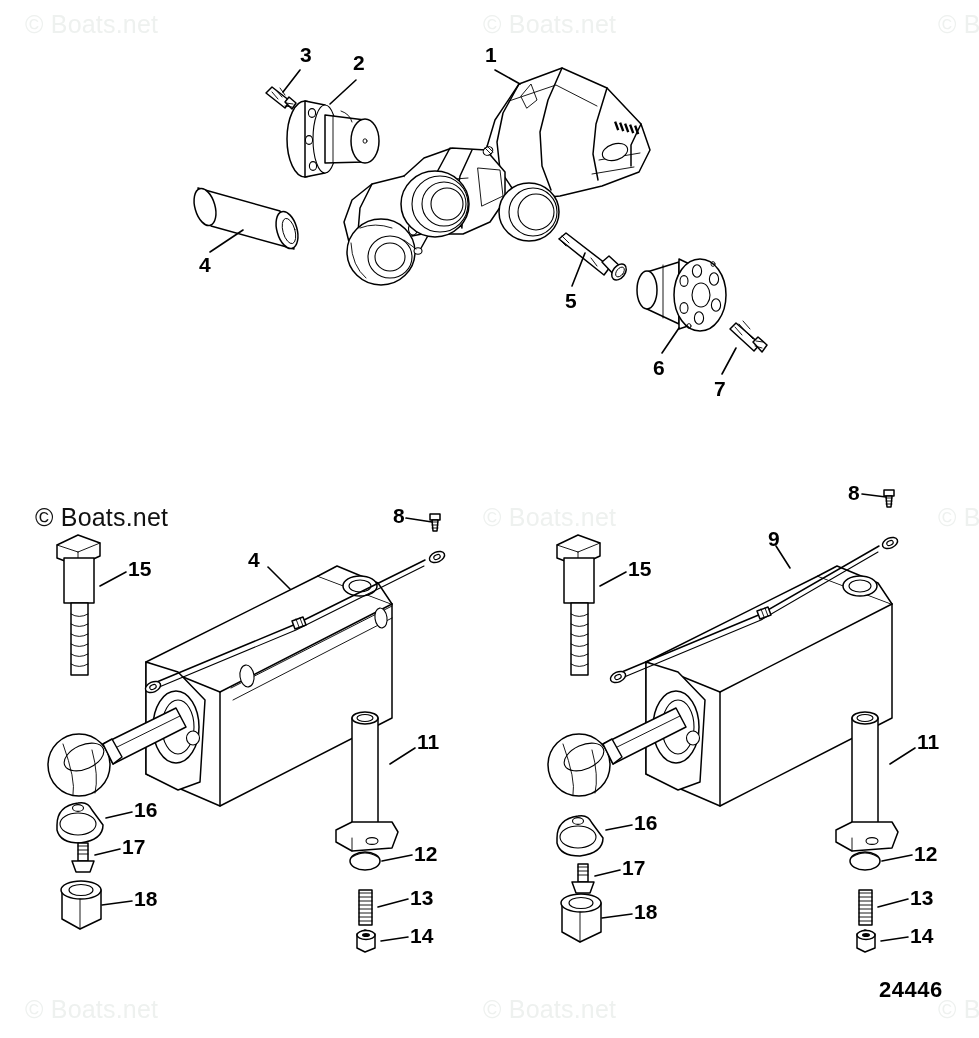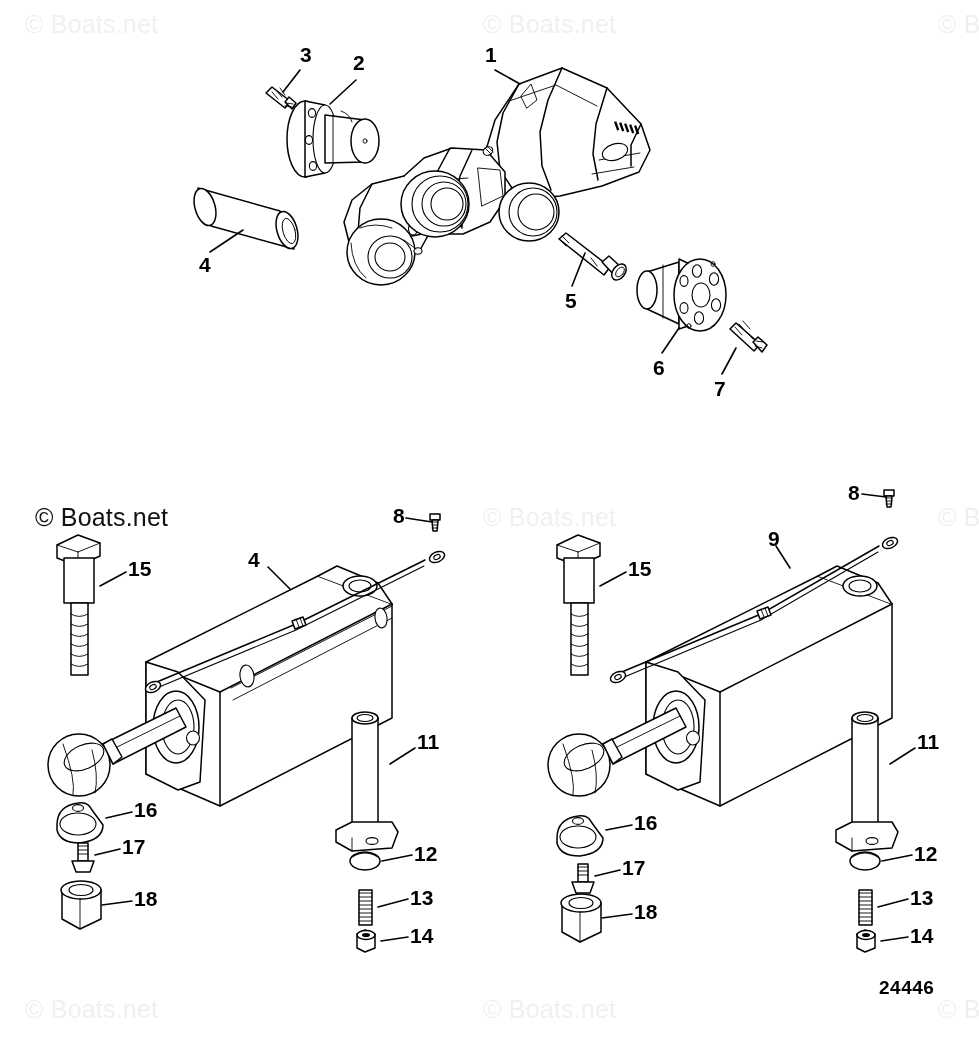--- a/index.html
+++ b/index.html
@@ -34,21 +34,21 @@
     font-weight:bold;
     font-size:21px;
     color:#000;
     line-height:1;
     white-space:nowrap;
   }
   .diagid{
     position:absolute;
     font-family:"Liberation Sans", sans-serif;
     font-weight:bold;
-    font-size:19px;
+    font-size:22px;
     color:#000;
     letter-spacing:0.5px;
   }
 </style>
 </head>
 <body>
 
 <div id="stage">
 
   <svg class="layer" viewBox="0 0 979 1038">

